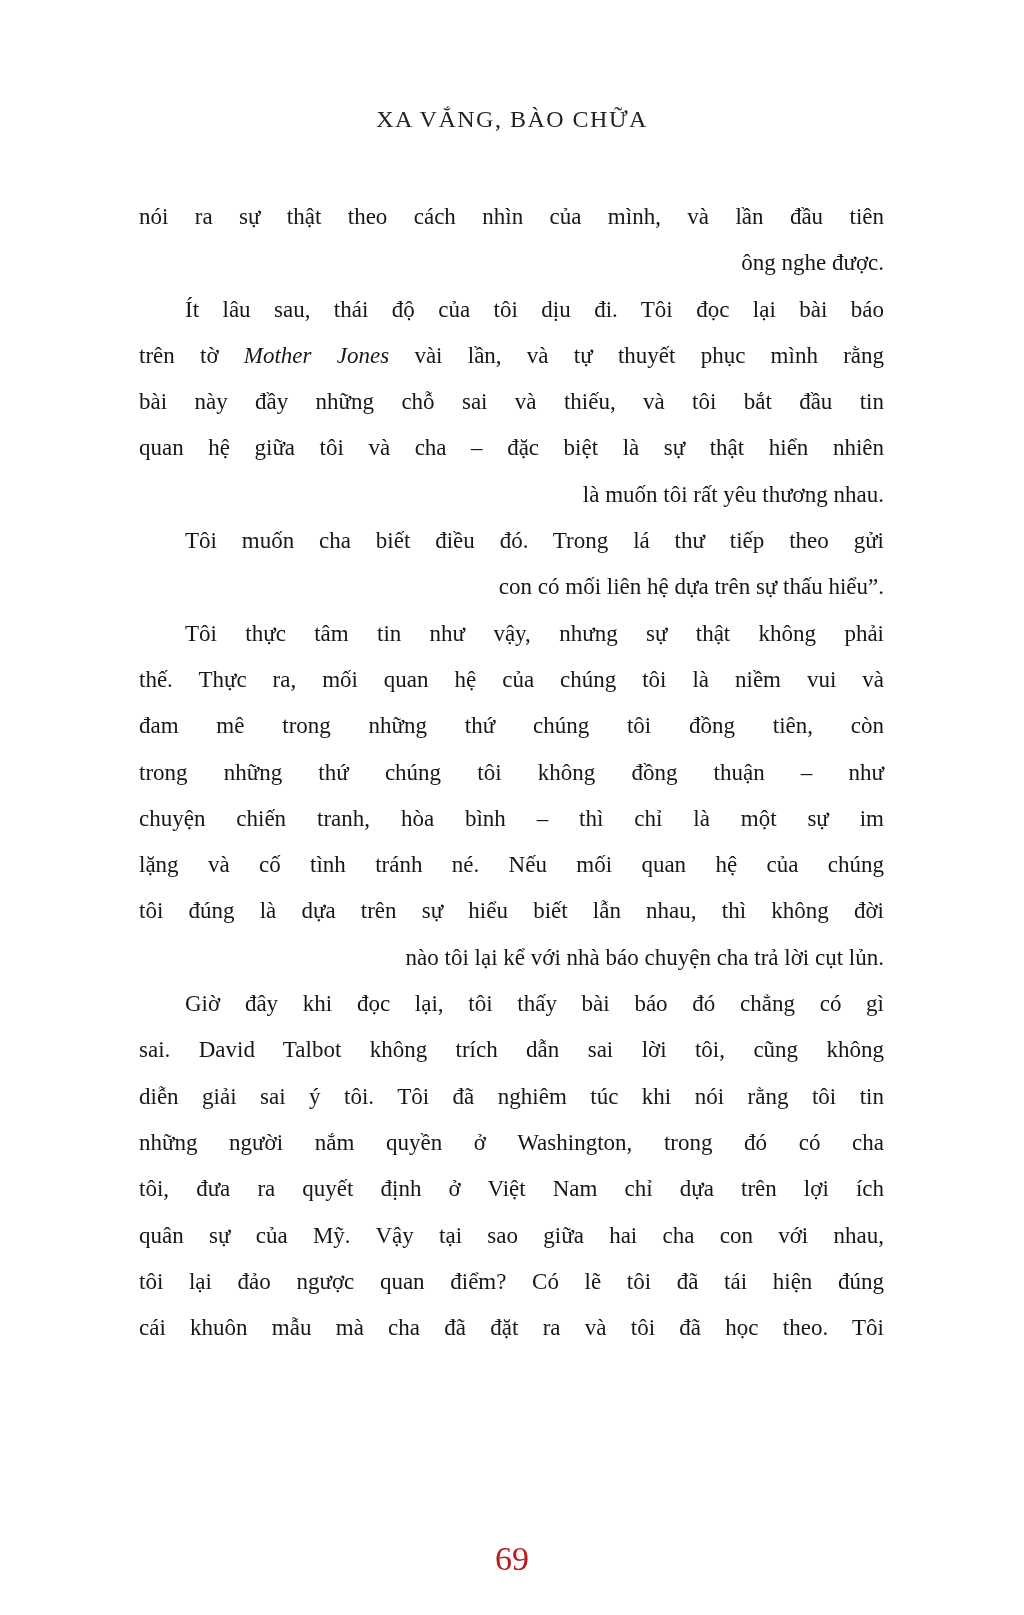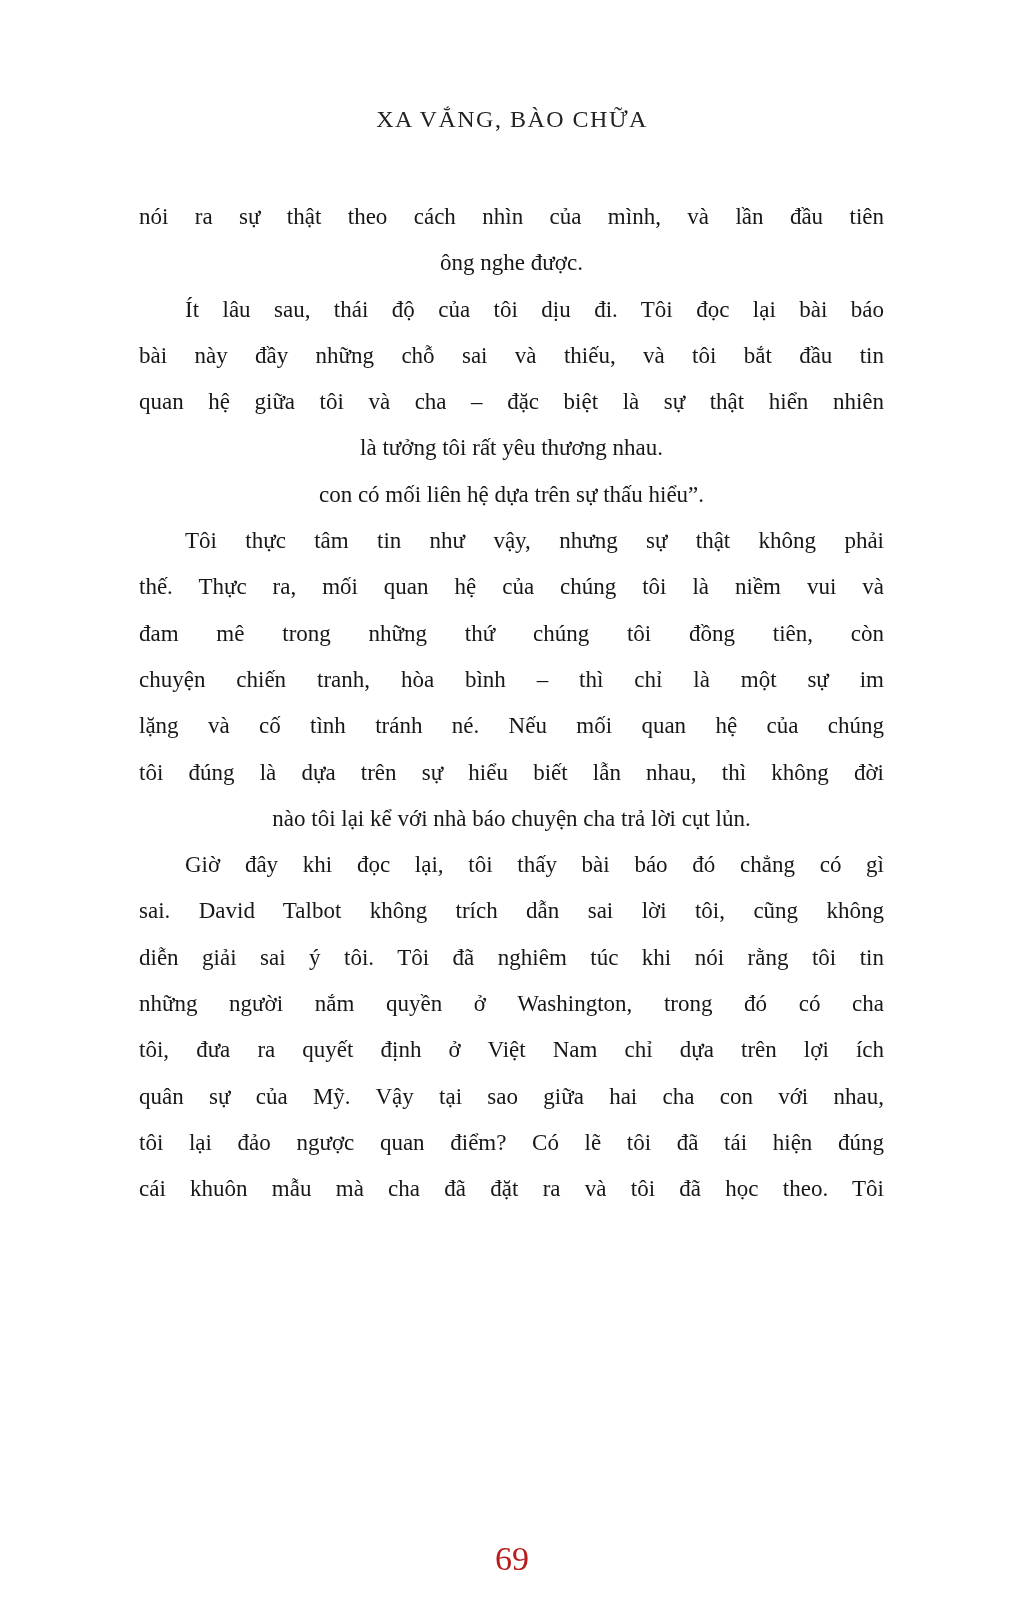--- a/index.html
+++ b/index.html
@@ -31,21 +31,21 @@
     position: absolute;
     top: 166px;
     left: 139px;
     width: 745px;
     font-size: 23px;
     line-height: 46.3px;
     color: #171717;
   }
   .line {
     width: 745px;
-    text-align: center;
+    text-align: right;
   }
   .line.just {
     text-align: justify;
     text-align-last: justify;
   }
   .line.indent {
     box-sizing: border-box;
     padding-left: 46px;
   }
   .italic {
@@ -65,27 +65,30 @@
 <body>
 
 <div class="book-page">
 
   <div class="running-header">XA VẮNG, BÀO CHỮA</div>
 
   <div class="body-text">
     <div class="line just">nói ra sự thật theo cách nhìn của mình, và lần đầu tiên</div>
     <div class="line">ông nghe được.</div>
     <div class="line just indent">Ít lâu sau, thái độ của tôi dịu đi. Tôi đọc lại bài báo</div>
+    <div class="line just"><span>trên tờ </span><span class="italic">Mother Jones</span><span> vài lần, và tự thuyết phục mình rằng</span></div>
     <div class="line just">bài này đầy những chỗ sai và thiếu, và tôi bắt đầu tin</div>
     <div class="line just">quan hệ giữa tôi và cha – đặc biệt là sự thật hiển nhiên</div>
-    <div class="line">là tưởng tôi rất yêu thương nhau.</div>
+    <div class="line">là muốn tôi rất yêu thương nhau.</div>
+    <div class="line just indent">Tôi muốn cha biết điều đó. Trong lá thư tiếp theo gửi</div>
     <div class="line">con có mối liên hệ dựa trên sự thấu hiểu”.</div>
     <div class="line just indent">Tôi thực tâm tin như vậy, nhưng sự thật không phải</div>
     <div class="line just">thế. Thực ra, mối quan hệ của chúng tôi là niềm vui và</div>
     <div class="line just">đam mê trong những thứ chúng tôi đồng tiên, còn</div>
+    <div class="line just">trong những thứ chúng tôi không đồng thuận – như</div>
     <div class="line just">chuyện chiến tranh, hòa bình – thì chỉ là một sự im</div>
     <div class="line just">lặng và cố tình tránh né. Nếu mối quan hệ của chúng</div>
     <div class="line just">tôi đúng là dựa trên sự hiểu biết lẫn nhau, thì không đời</div>
     <div class="line">nào tôi lại kể với nhà báo chuyện cha trả lời cụt lủn.</div>
     <div class="line just indent">Giờ đây khi đọc lại, tôi thấy bài báo đó chẳng có gì</div>
     <div class="line just">sai. David Talbot không trích dẫn sai lời tôi, cũng không</div>
     <div class="line just">diễn giải sai ý tôi. Tôi đã nghiêm túc khi nói rằng tôi tin</div>
     <div class="line just">những người nắm quyền ở Washington, trong đó có cha</div>
     <div class="line just">tôi, đưa ra quyết định ở Việt Nam chỉ dựa trên lợi ích</div>
     <div class="line just">quân sự của Mỹ. Vậy tại sao giữa hai cha con với nhau,</div>

